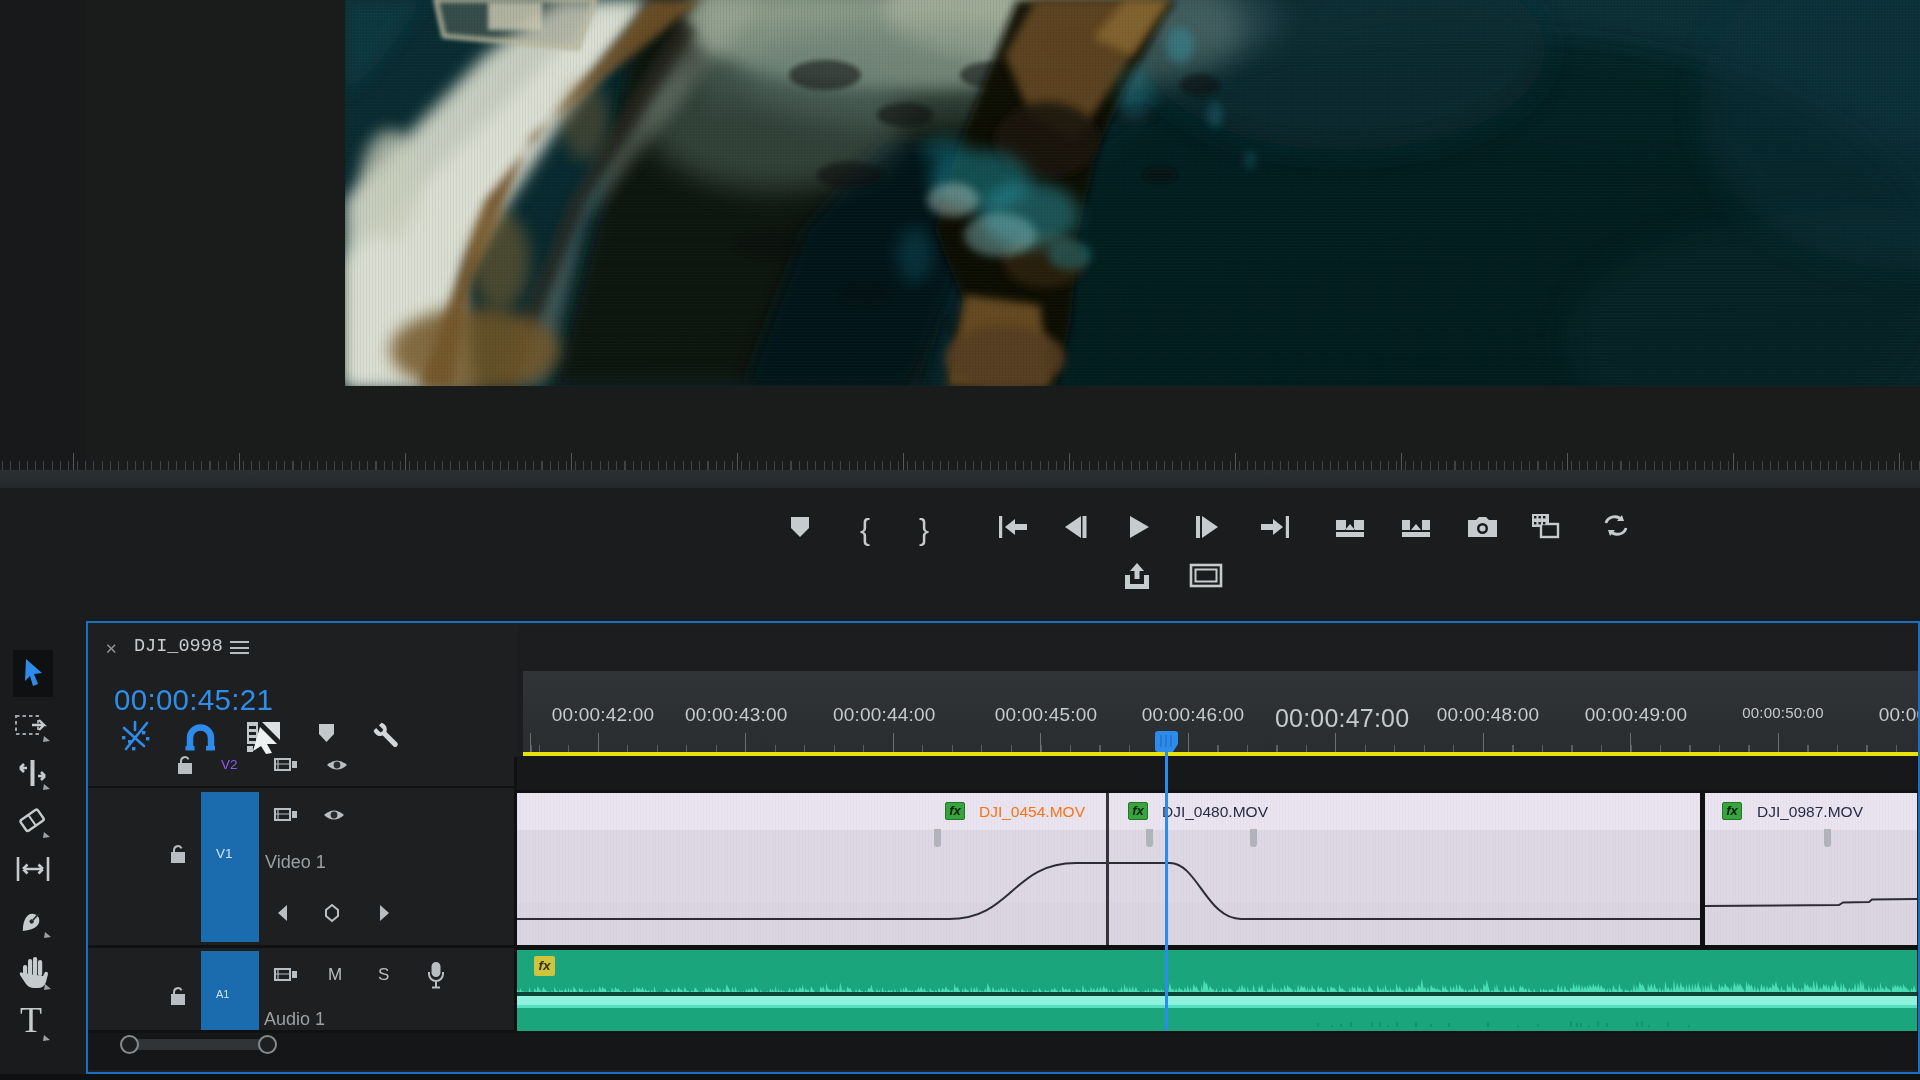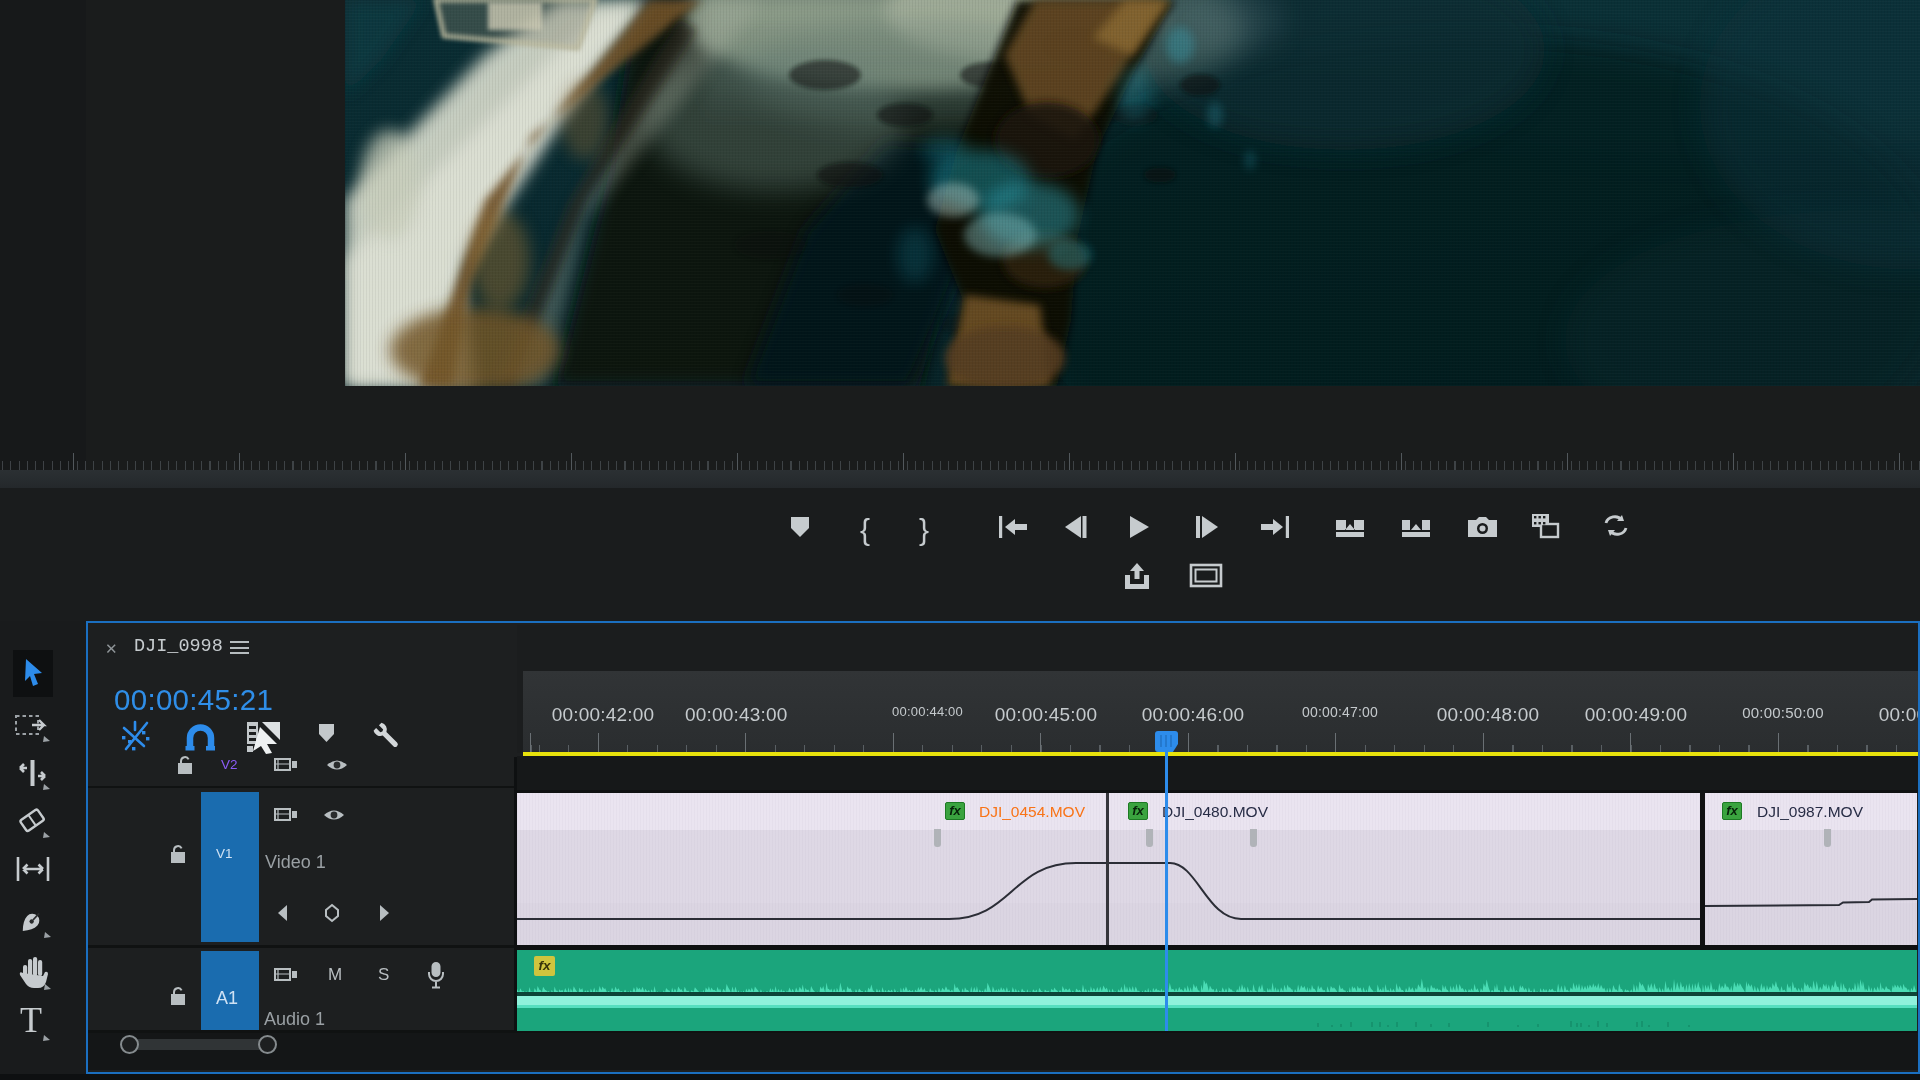--- a/index.html
+++ b/index.html
@@ -294,21 +294,21 @@
     <circle cx="12" cy="8" r="3.4" fill="#2a2c2d"></circle>
   </svg>
 <div class="abs" style="left:265px;top:852px;color:#9aa0a4;font-size:18px;">Video 1</div>
 <svg class="abs" style="left:277px;top:903px" width="120" height="20" viewBox="0 0 120 20">
 <path d="M10,2 L1,10 L10,18 z" fill="#b8bec1"></path>
 <path d="M55,2 l6,5 v6 l-6,5 -6,-5 v-6 z" fill="none" stroke="#b8bec1" stroke-width="2"></path>
 <path d="M103,2 L112,10 L103,18 z" fill="#b8bec1"></path>
 </svg>
 
 <div class="abs" style="left:201px;top:951px;width:58px;height:79px;background:#1a6caf;"></div>
-<div class="abs" style="left:216px;top:988px;color:#cfe2f4;font-size:18px;text-align:center;">A1</div>
+<div class="abs" style="left:216px;top:988px;color:#cfe2f4;font-size:11px;text-align:center;">A1</div>
 <svg class="abs" style="left:169px;top:985px" width="18" height="22" viewBox="0 0 18 20">
     <g fill="none" stroke="#b8bec1" stroke-width="2">
       <path d="M5,9 v-3 a4,4 0 0 1 7.6,-1.6"></path>
       <rect x="3" y="9" width="12" height="9" fill="#b8bec1"></rect>
     </g>
   </svg>
 <svg class="abs" style="left:274px;top:966px" width="24" height="18" viewBox="0 0 24 18">
     <g fill="none" stroke="#b8bec1" stroke-width="2">
       <rect x="1" y="3" width="15" height="11"></rect>
       <rect x="18" y="5" width="5" height="7" fill="#b8bec1" stroke="none"></rect>
@@ -329,24 +329,24 @@
 
 <div class="abs" style="left:129px;top:1039px;width:140px;height:11px;background:#303436;border-radius:5px;"></div>
 <div class="abs" style="left:120px;top:1035px;width:19px;height:19px;border-radius:50%;border:2.5px solid #858b8e;background:#1d1f20;"></div>
 <div class="abs" style="left:258px;top:1035px;width:19px;height:19px;border-radius:50%;border:2.5px solid #858b8e;background:#1d1f20;"></div>
 
 <div class="abs" style="left:517px;top:625px;width:1401px;height:46px;background:#1b1d1e;"></div>
 
 <div class="abs" style="left:523px;top:671px;width:1395px;height:82px;background:linear-gradient(#313436,#2a2d2f);overflow:hidden;">
 <div class="abs" style="left:15px;top:33px;width:130px;text-align:center;font-size:19px;color:#c5cacd;letter-spacing:0.2px">00:00:42:00</div>
     <div class="abs" style="left:162px;top:33px;width:130px;text-align:left;font-size:19px;color:#c5cacd;letter-spacing:0.2px">00:00:43:00</div>
-    <div class="abs" style="left:310px;top:33px;width:130px;text-align:right;font-size:13px;color:#c5cacd;letter-spacing:0.2px">00:00:44:00</div>
+    <div class="abs" style="left:310px;top:33px;width:130px;text-align:left;font-size:19px;color:#c5cacd;letter-spacing:0.2px">00:00:44:00</div>
     <div class="abs" style="left:458px;top:33px;width:130px;text-align:center;font-size:19px;color:#c5cacd;letter-spacing:0.2px">00:00:45:00</div>
     <div class="abs" style="left:605px;top:33px;width:130px;text-align:center;font-size:19px;color:#c5cacd;letter-spacing:0.2px">00:00:46:00</div>
-    <div class="abs" style="left:752px;top:33px;width:130px;text-align:center;font-size:14px;color:#c5cacd;letter-spacing:0.2px">00:00:47:00</div>
+    <div class="abs" style="left:752px;top:33px;width:130px;text-align:left;font-size:25px;color:#c5cacd;letter-spacing:0.2px">00:00:47:00</div>
     <div class="abs" style="left:900px;top:33px;width:130px;text-align:center;font-size:19px;color:#c5cacd;letter-spacing:0.2px">00:00:48:00</div>
     <div class="abs" style="left:1048px;top:33px;width:130px;text-align:center;font-size:19px;color:#c5cacd;letter-spacing:0.2px">00:00:49:00</div>
     <div class="abs" style="left:1195px;top:33px;width:130px;text-align:center;font-size:15px;color:#c5cacd;letter-spacing:0.2px">00:00:50:00</div>
     <div class="abs" style="left:1342px;top:33px;width:130px;text-align:center;font-size:19px;color:#c5cacd;letter-spacing:0.2px">00:00:51:00</div>
 <div class="abs" style="left:0;top:62px;width:1395px;height:20px;background:repeating-linear-gradient(90deg,#595f63 0 1px,transparent 1px 29.5px);background-position:16px 0;-webkit-mask-image:linear-gradient(#0000 0 12px,#000 12px);mask-image:linear-gradient(#0000 0 12px,#000 12px);"></div>
 <div class="abs" style="left:0;top:62px;width:1395px;height:20px;background:repeating-linear-gradient(90deg,#6a7074 0 1px,transparent 1px 147.5px);background-position:75px 0;"></div>
 </div>
 <div class="abs" style="left:517px;top:671px;width:6px;height:82px;background:#1b1d1e;"></div>
 
 <div class="abs" style="left:523px;top:752px;width:1395px;height:4px;background:#e8e20c;"></div>

